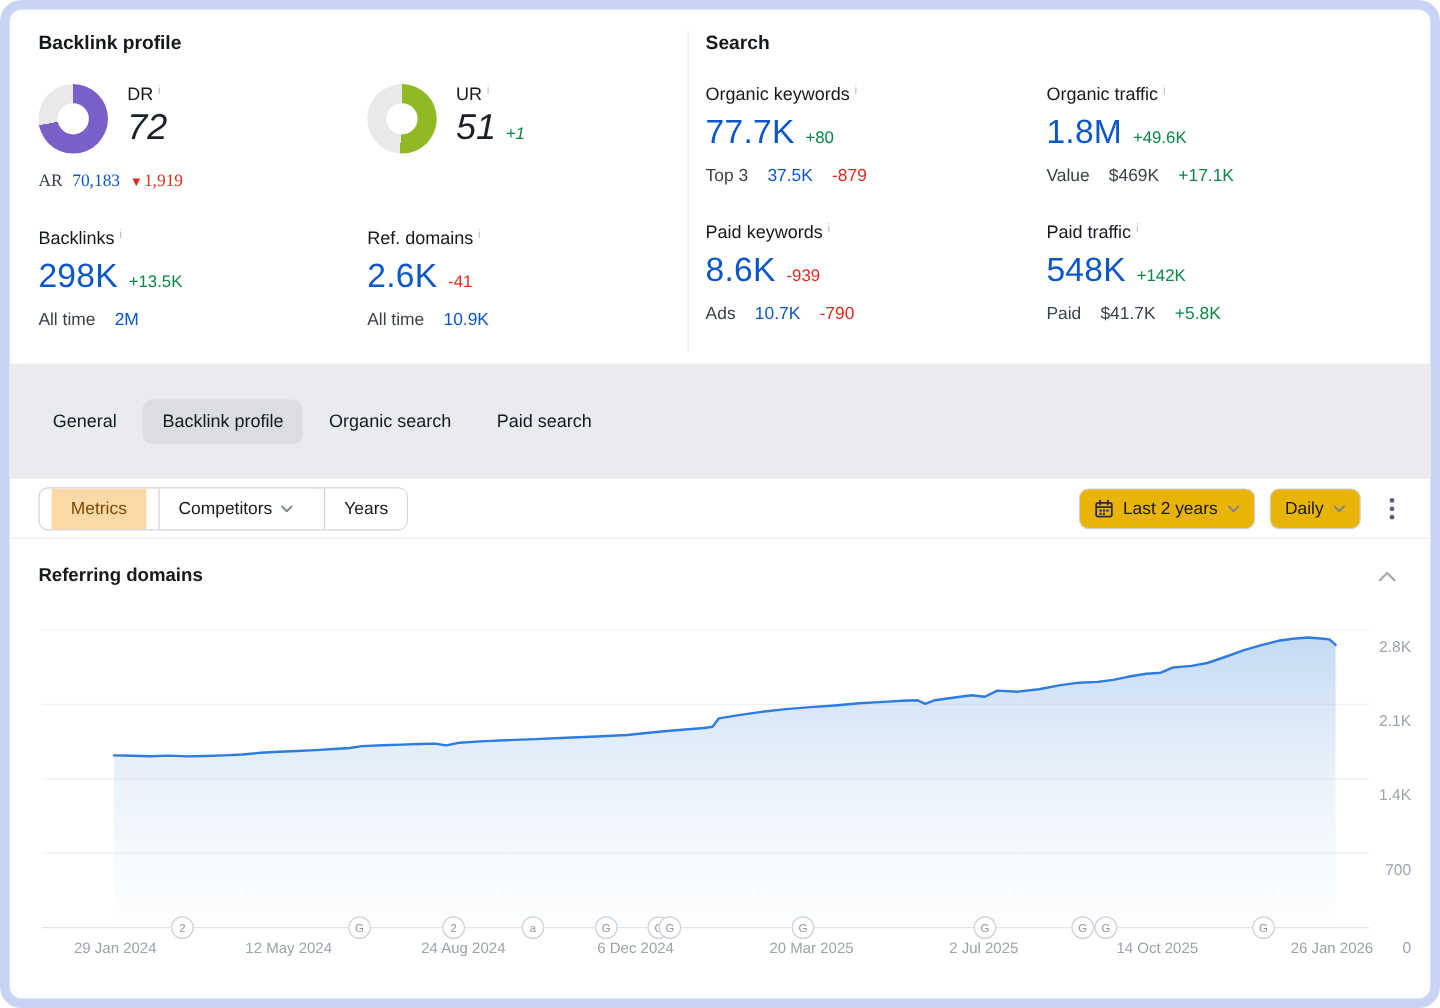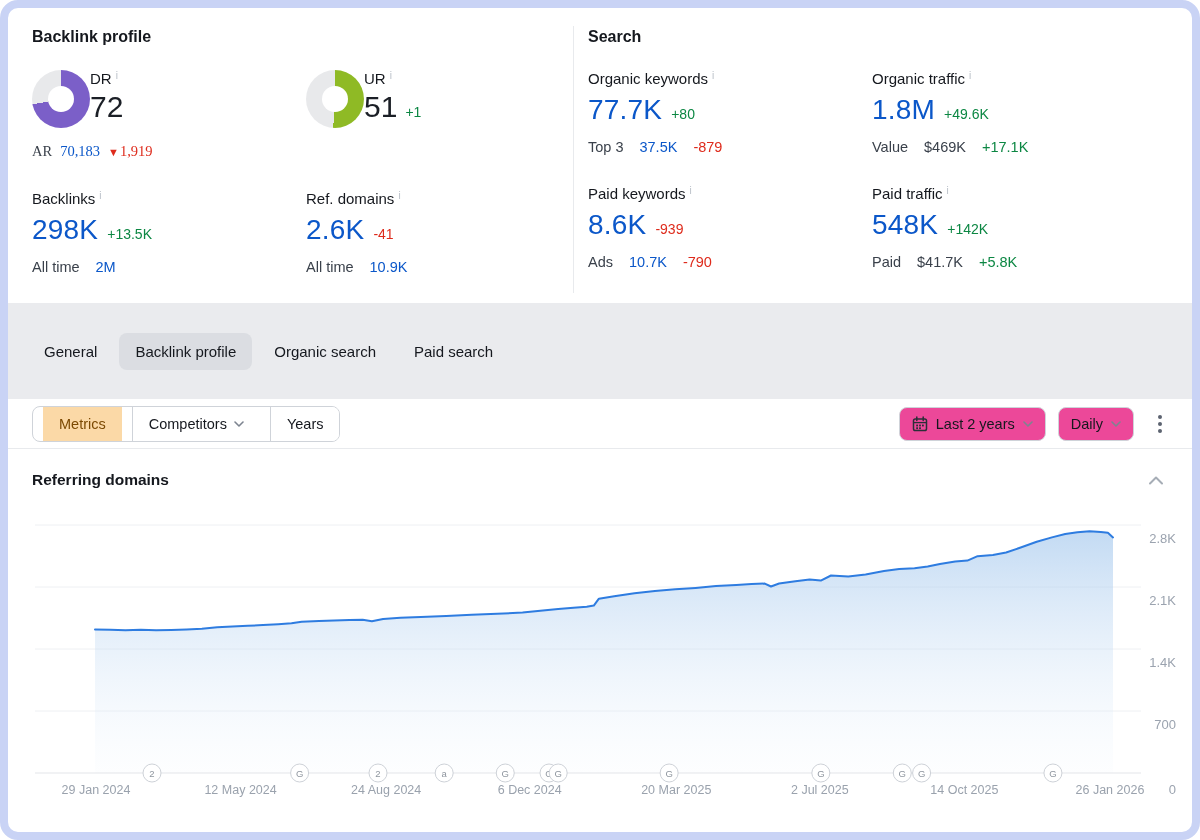--- a/index.html
+++ b/index.html
@@ -16,41 +16,41 @@
   .m-label{font-size:15px;color:#15181e;}
   .info{font-size:10px;color:#b9bfc7;margin-left:4px;position:relative;top:-5px;}
   .m-value{margin-top:7px;display:flex;align-items:baseline;gap:9px;}
   .big{font-size:28px;color:#0b57c9;letter-spacing:.2px;}
   .delta{font-size:14px;}
   .green{color:#0c8743;}
   .red{color:#de2b1c;}
   .blue{color:#0b57c9;}
   .dark{color:#3a414b;}
   .m-sub{margin-top:13px;font-size:14.5px;color:#3a414b;display:flex;gap:16px;align-items:baseline;}
-  .score-row{display:flex;}
+  .score-row{display:flex;gap:16px;}
   .donut{width:58px;height:58px;border-radius:50%;position:relative;flex:0 0 auto;}
   .donut::after{content:"";position:absolute;inset:16px;background:#fff;border-radius:50%;}
   .score-big{font-size:30px;color:#1b1f26;}
-  .score-val{margin-top:3px;display:flex;align-items:baseline;gap:8px;}
+  .score-val{margin-top:3px;display:flex;align-items:baseline;gap:8px;font-style:italic;}
   .ar-line{margin-top:15px;font-size:14.5px;display:flex;gap:8px;align-items:baseline;color:#3a414b;font-family:Liberation Serif, serif;}
   .tri{font-size:11px;margin-right:1px;}
 
   
   .tabstrip{height:96px;background:#eaebee;display:flex;align-items:center;padding-left:20px;gap:6px;}
   .tab{font-size:15px;color:#15181e;padding:10px 16px;border-radius:8px;cursor:pointer;}
   .tab.active{background:#dbdde2;}
 
   
   .toolbar{height:50px;background:#fff;display:flex;align-items:center;padding:0 26px 0 24px;border-bottom:1px solid #e8eaed;box-sizing:border-box;}
   .segmented{display:inline-flex;border:1px solid #cfd3d9;border-radius:8px;overflow:hidden;height:34px;}
   .seg{display:flex;align-items:center;gap:7px;padding:0 16px;font-size:14.5px;color:#15181e;background:#fff;border:none;border-left:1px solid #cfd3d9;font-family:inherit;cursor:pointer;margin-left:10px;}
   .seg:first-child{border-left:none;}
   .seg-metrics{background:#fbd9a7;color:#7c4a03;}
   .right-cluster{margin-left:auto;display:flex;align-items:center;gap:12px;}
-  .btn{height:34px;border:1px solid #cfd3d9;border-radius:8px;background:#ec4899;display:flex;align-items:center;gap:8px;padding:0 12px;font-size:14.5px;color:#15181e;font-family:inherit;cursor:pointer;box-sizing:border-box;}
+  .btn{height:34px;border:1px solid #cfd3d9;border-radius:8px;background:#eab308;display:flex;align-items:center;gap:8px;padding:0 12px;font-size:14.5px;color:#15181e;font-family:inherit;cursor:pointer;box-sizing:border-box;}
   .kebab{display:flex;flex-direction:column;gap:3px;margin-left:8px;padding:4px;cursor:pointer;}
   .kebab span{width:4px;height:4px;border-radius:50%;background:#5c6370;}
 
   
   .chart-section{padding-top:18px;}
   .chart-header{display:flex;align-items:center;justify-content:space-between;padding:0 24px;height:26px;}
   .chart-title{font-size:15.5px;font-weight:bold;color:#15181e;margin:0;}
   .collapse{cursor:pointer;display:flex;align-items:center;padding:4px;}
   .chart-wrap{position:relative;height:322px;margin-top:6px;}
   svg text{font-family:"Liberation Sans",sans-serif;}

